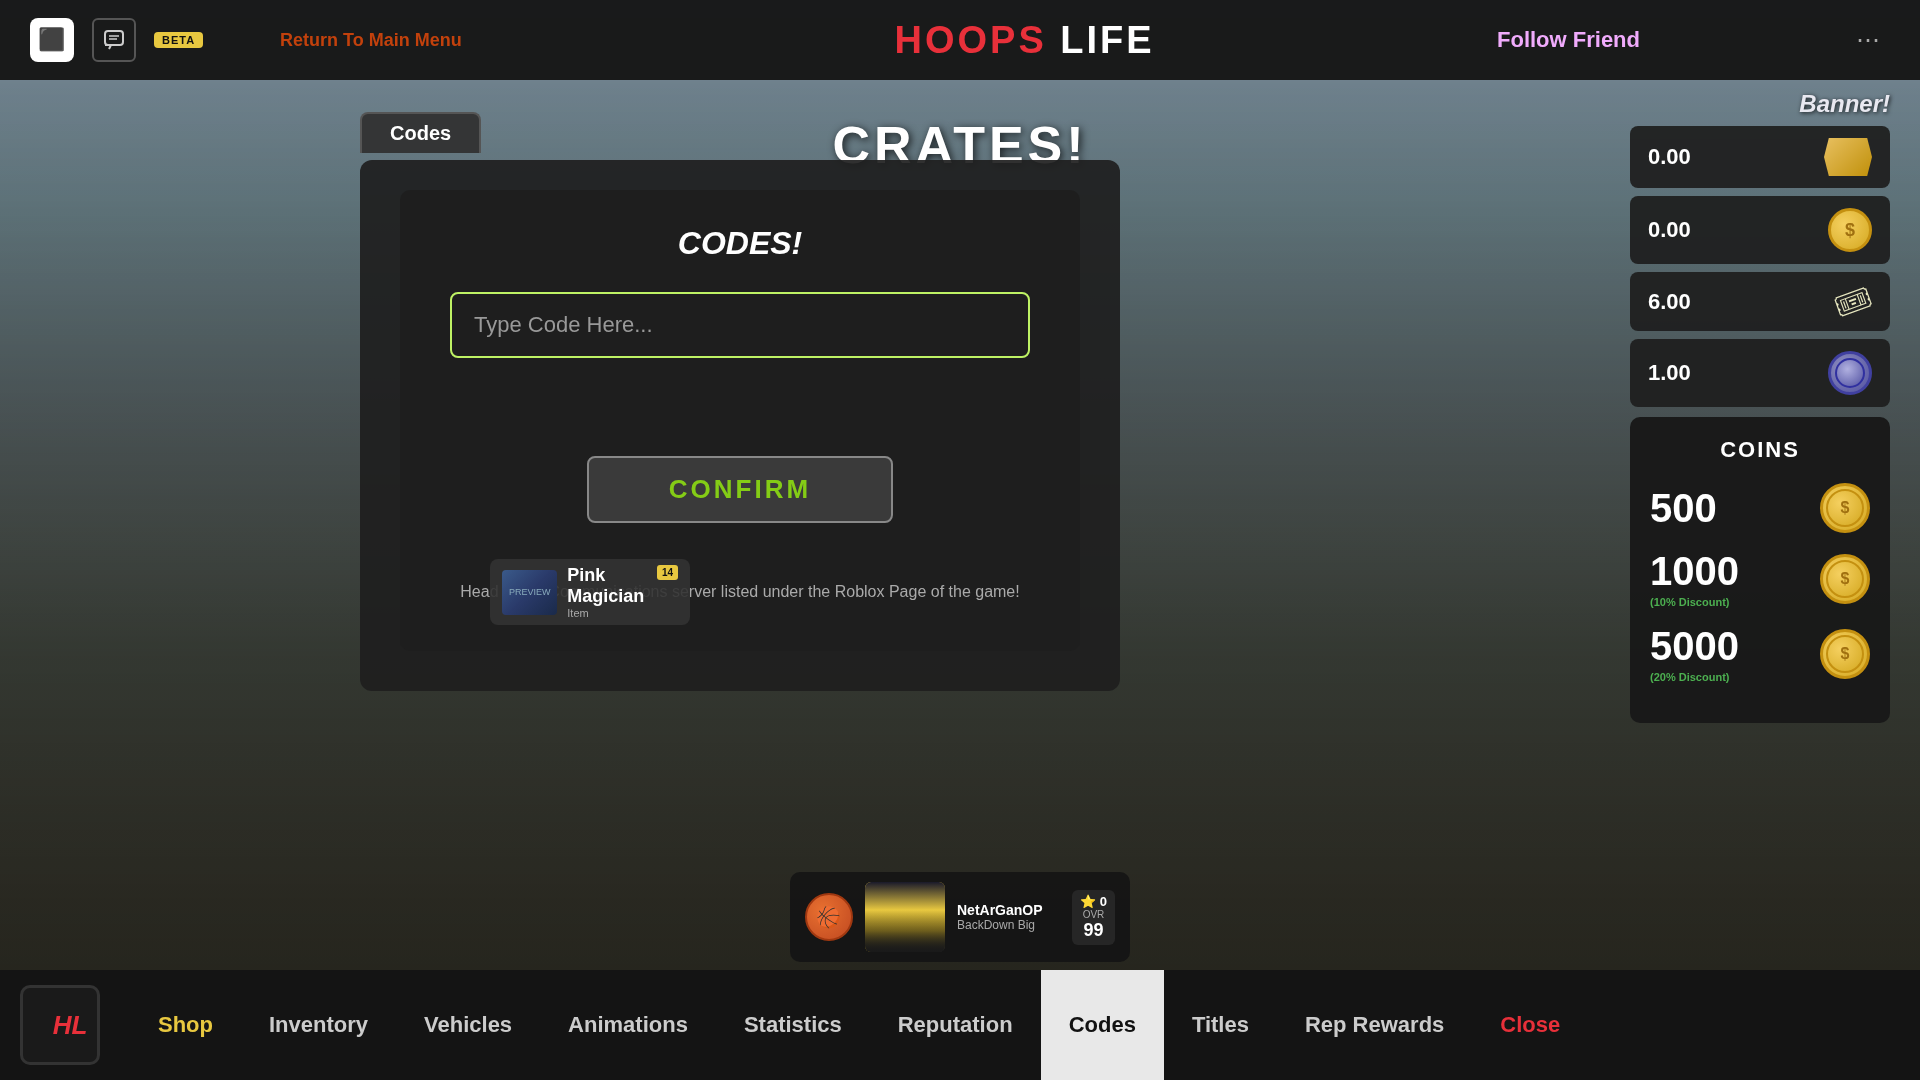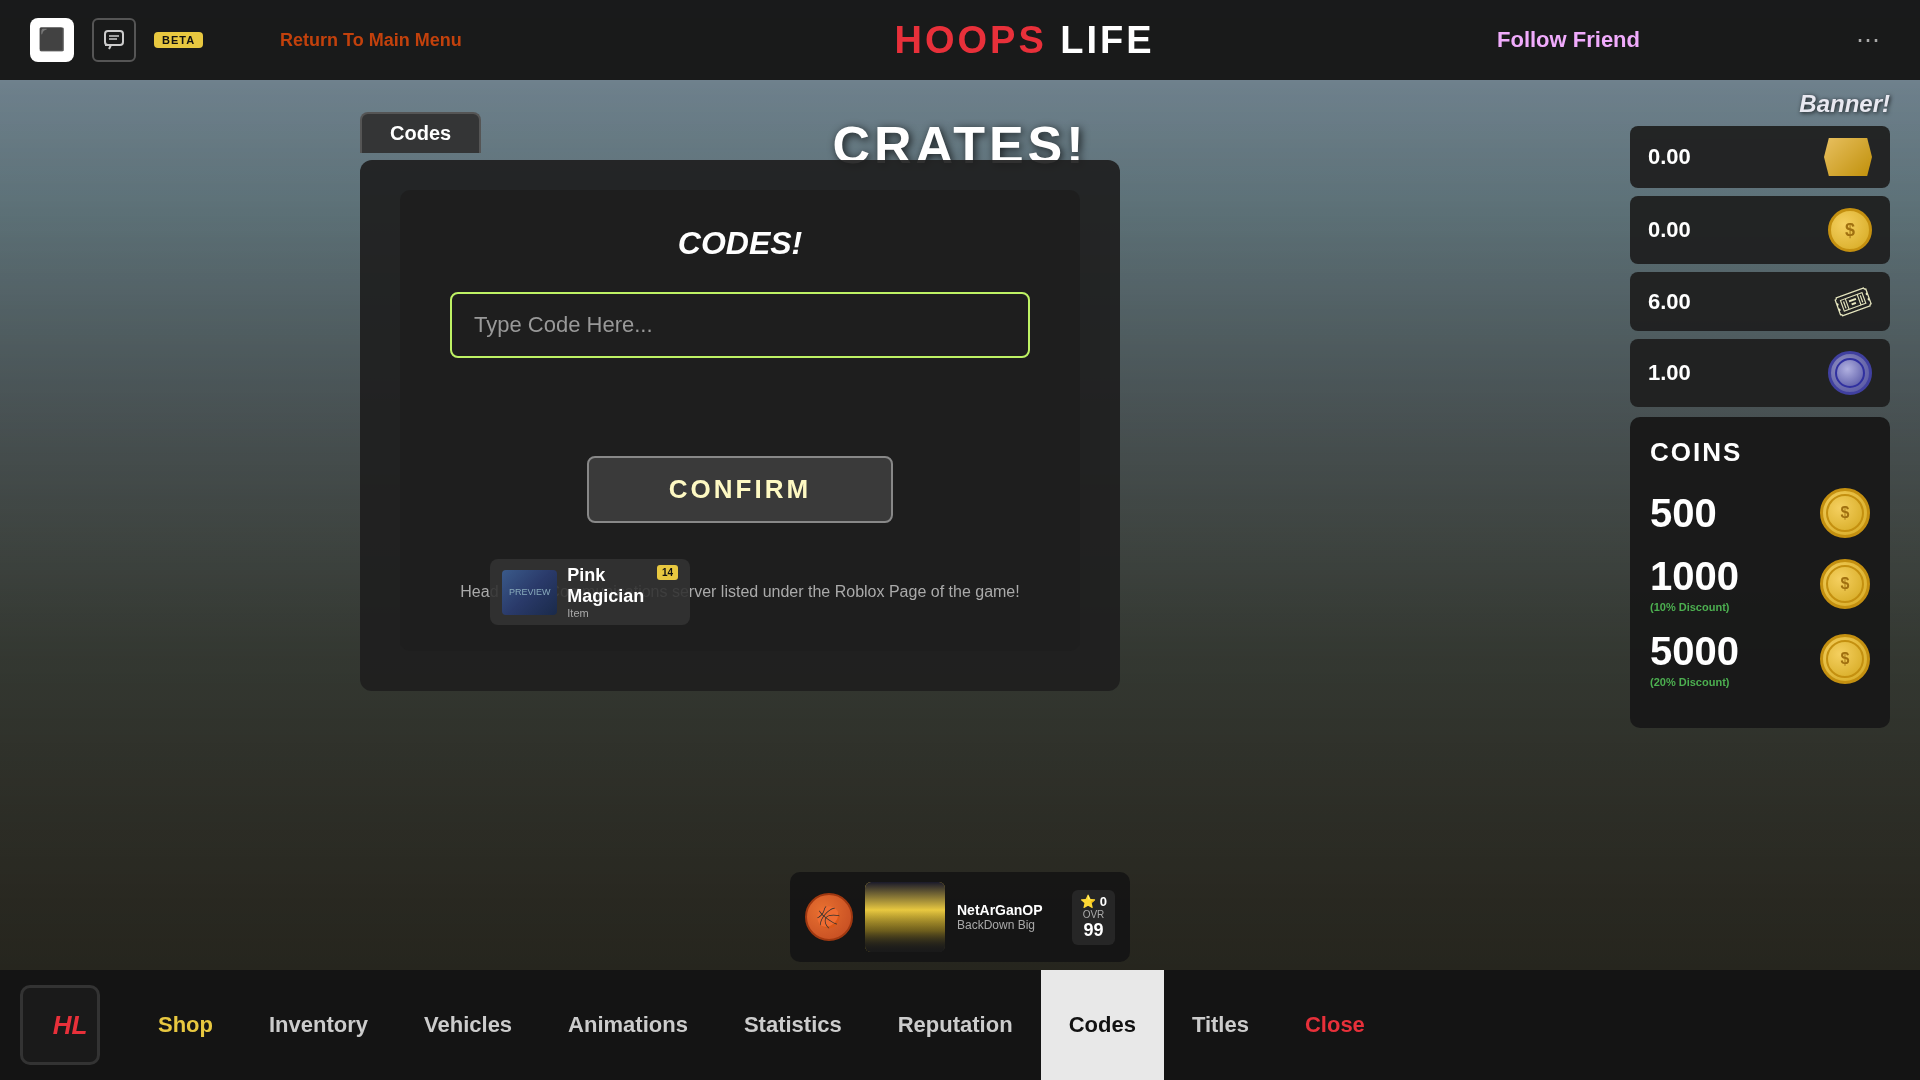--- a/index.html
+++ b/index.html
@@ -202,21 +202,21 @@
       color: #aaa;
       font-size: 11px;
     }
 
     .confirm-btn {
       display: block;
       margin: 0 auto;
       background: rgba(60,60,60,0.95);
       border: 2px solid #888;
       border-radius: 8px;
-      color: #fef9c3;
+      color: #84cc16;
       font-size: 26px;
       font-weight: 900;
       letter-spacing: 3px;
       padding: 16px 80px;
       cursor: pointer;
       font-family: inherit;
       margin-bottom: 60px;
     }
     .codes-footer {
       text-align: center;
@@ -276,22 +276,23 @@
     }
 
     
     #coins-shop {
       background: rgba(25,25,25,0.97);
       border-radius: 10px;
       padding: 20px 20px 24px;
       margin-top: 10px;
     }
     .coins-shop-title {
-      color: #fff;
-      font-size: 26px;
+      text-align: center;
+      color: #fff;
+      font-size: 22px;
       font-weight: 900;
       letter-spacing: 2px;
       margin-bottom: 20px;
     }
     .coin-option {
       display: flex;
       align-items: center;
       justify-content: space-between;
       margin-bottom: 16px;
     }
@@ -576,14 +577,15 @@
   </div>
 
   <div class="nav-item shop">Shop</div>
   <div class="nav-item">Inventory</div>
   <div class="nav-item">Vehicles</div>
   <div class="nav-item">Animations</div>
   <div class="nav-item">Statistics</div>
   <div class="nav-item">Reputation</div>
   <div class="nav-item active">Codes</div>
   <div class="nav-item">Titles</div>
+  <div class="nav-item">Rep Rewards</div>
   <div class="nav-item close">Close</div>
 </div>
 
 </body></html>

